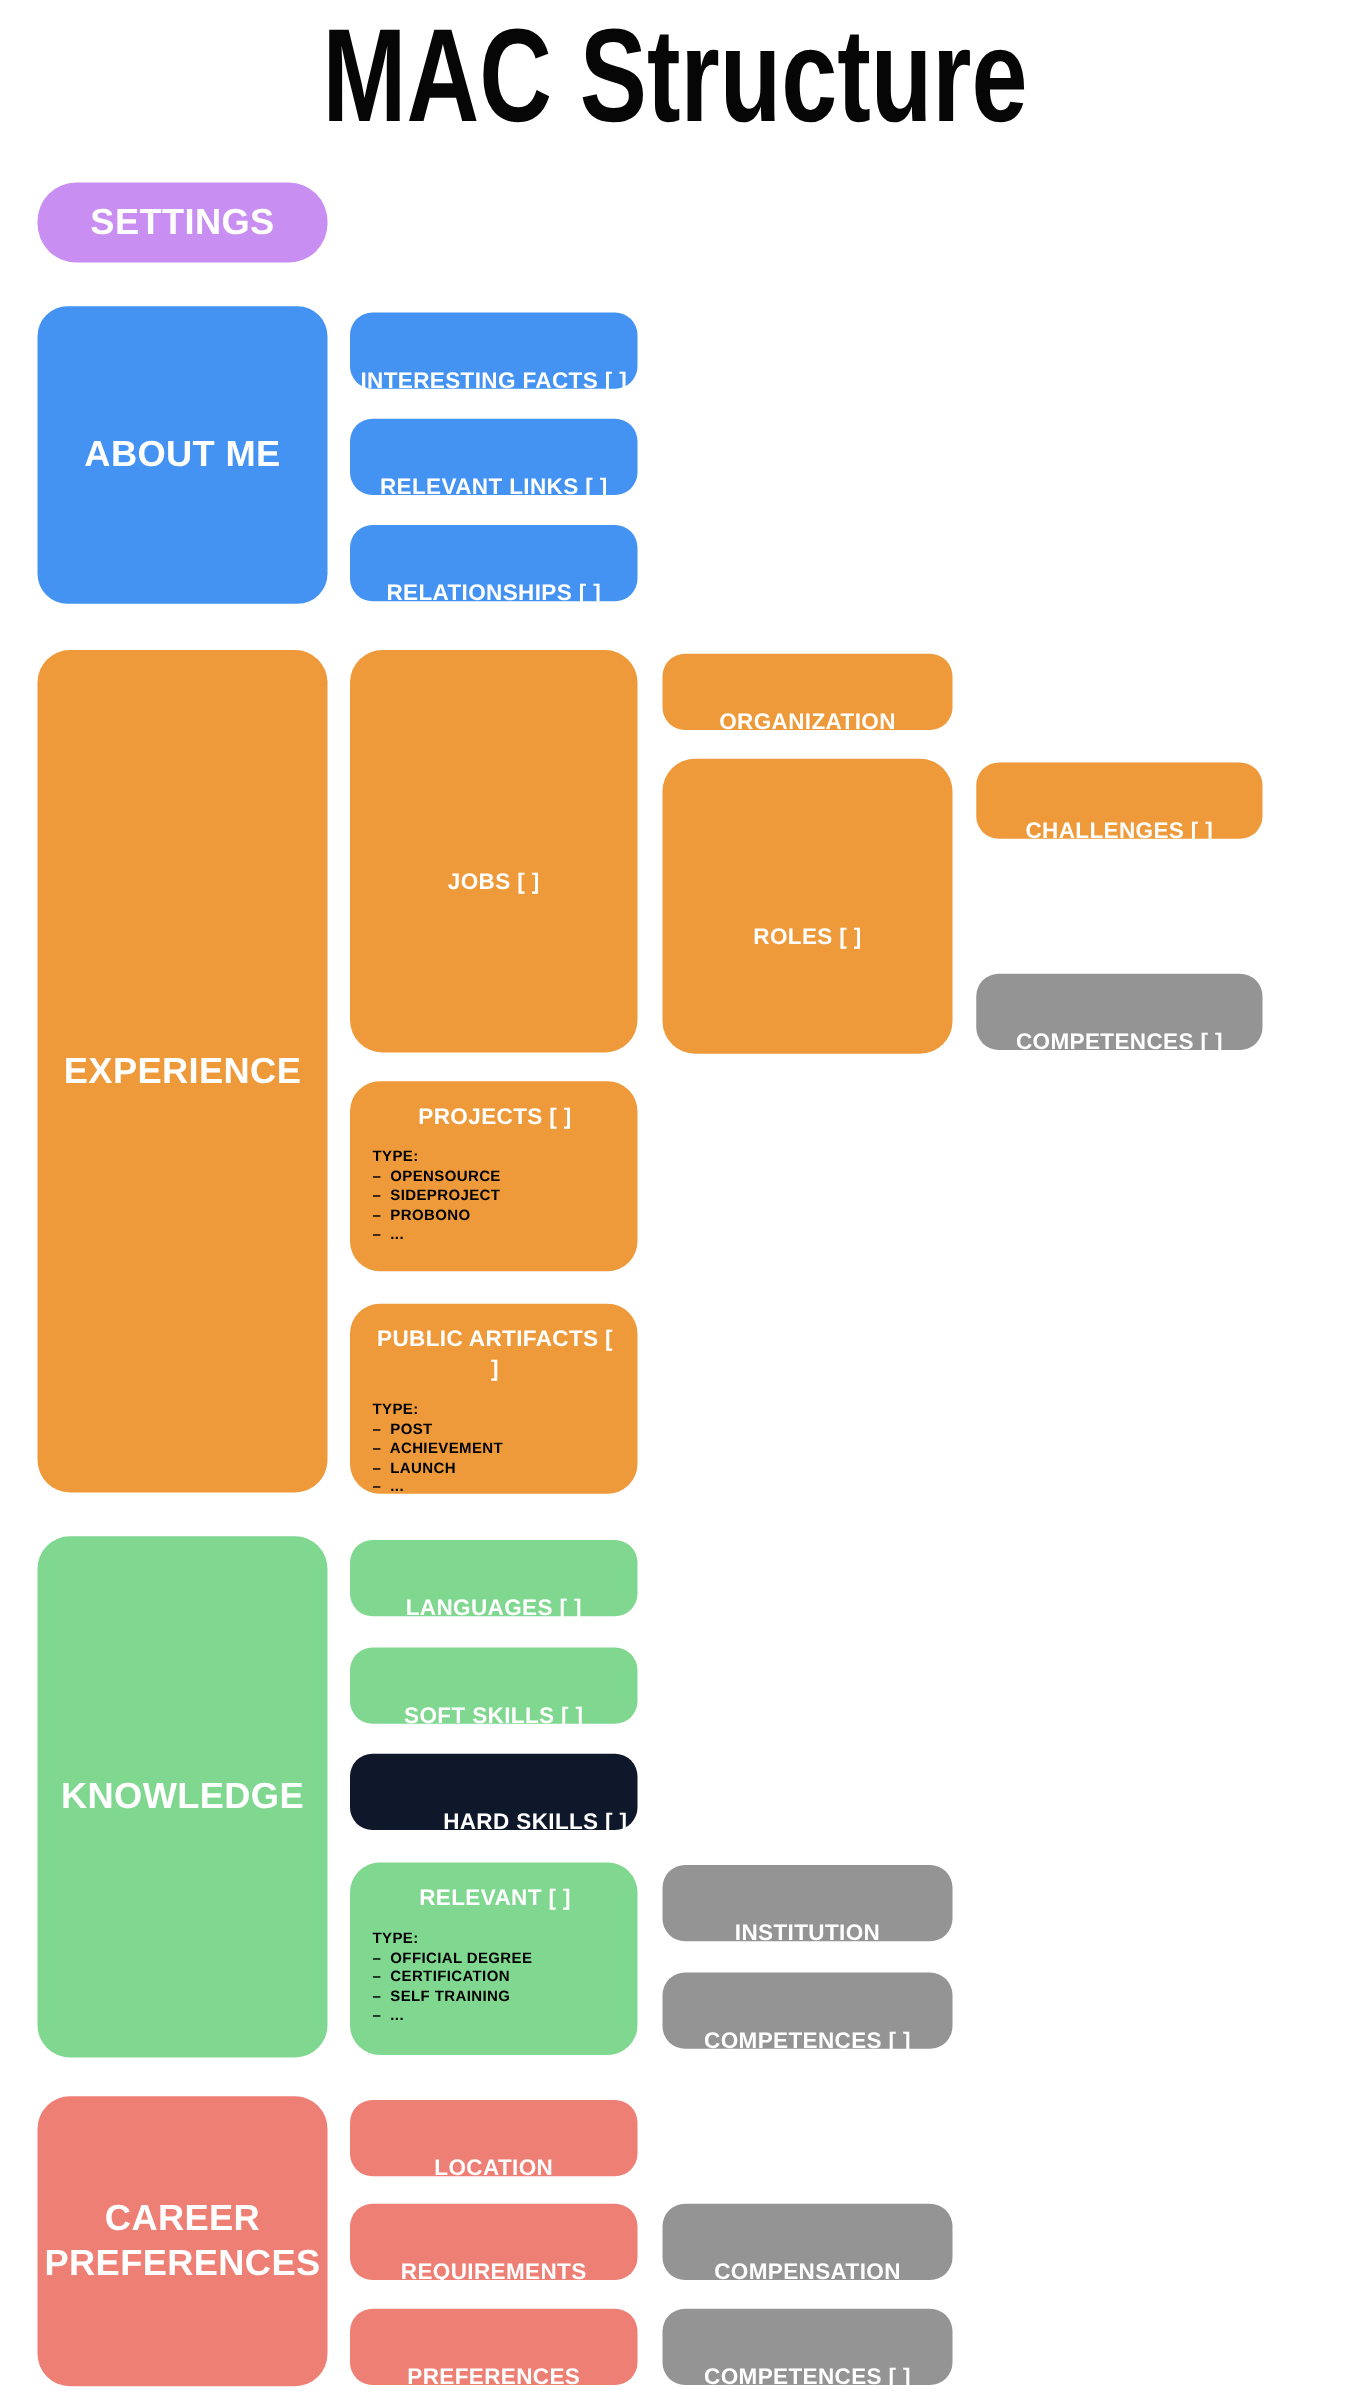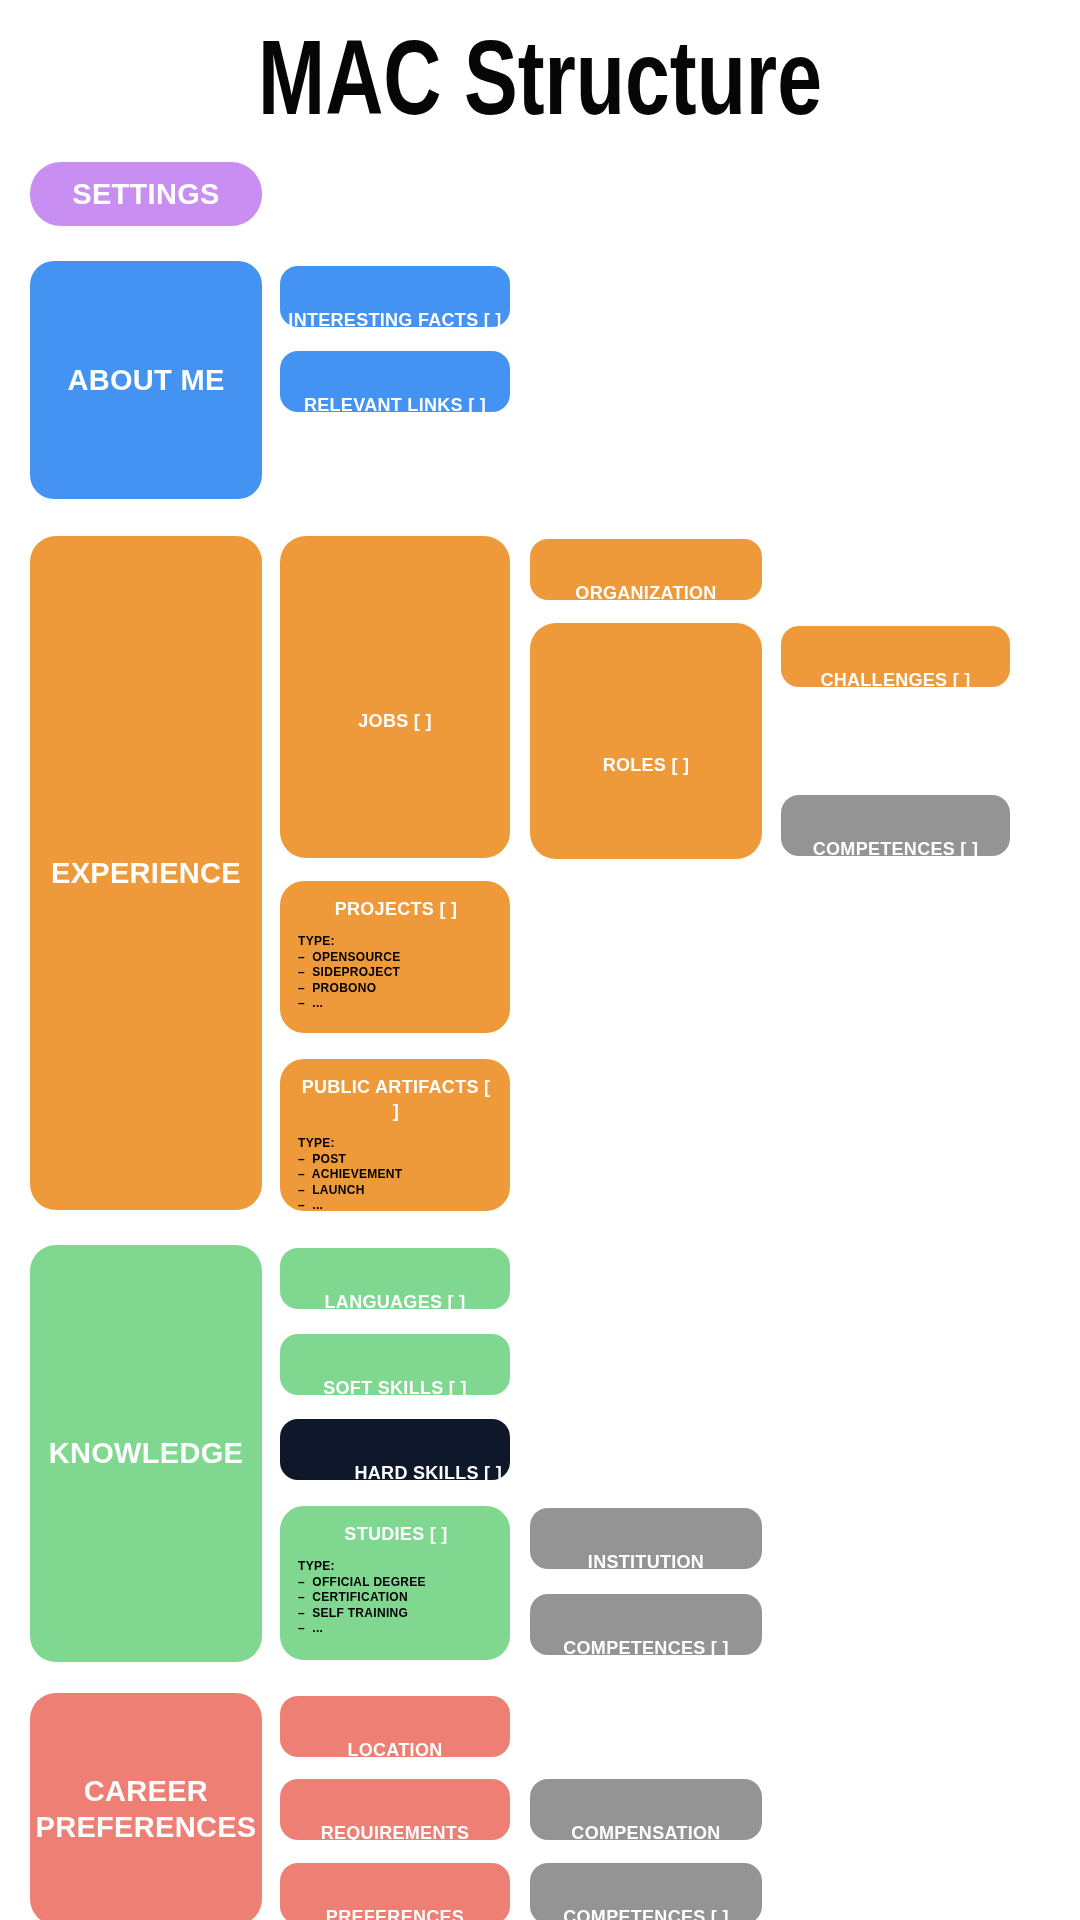--- a/index.html
+++ b/index.html
@@ -1,18 +1,18 @@
 <!DOCTYPE html>
 <html><head>
 <meta charset="utf-8">
 <style>
   html,body{margin:0;padding:0;background:#ffffff;}
   body{width:1080px;height:1920px;position:relative;overflow:hidden;
        font-family:"Liberation Sans", sans-serif;}
-  .canvas{position:absolute;left:0;top:16px;width:1080px;height:1680px;}
+  .canvas{position:absolute;left:0;top:0;width:1080px;height:1680px;}
 
   .title{position:absolute;left:0;right:0;top:8px;margin:0;text-align:center;
          font-size:106px;line-height:1;font-weight:700;color:#060606;white-space:nowrap;}
   .title-inner{display:inline-block;transform:scaleX(0.76);transform-origin:50% 50%;}
 
   .block{position:absolute;box-sizing:border-box;color:#ffffff;}
   .center{display:flex;align-items:center;justify-content:center;text-align:center;}
 
   .label-lg{font-size:29px;font-weight:800;line-height:1.25;letter-spacing:.3px;padding:0 10px;}
   .label-sm{font-size:18px;font-weight:600;letter-spacing:.3px;padding:0 8px;margin-top:48px;}
@@ -37,20 +37,23 @@
   </div>
 
   <div class="block center r24" style="left: 30px; top: 245px; width: 232px; height: 238px; background: rgb(68, 147, 243);">
     <span class="label-lg">ABOUT ME</span>
   </div>
   <div class="block center r18" style="left: 280px; top: 250px; width: 230px; height: 61px; background: rgb(68, 147, 243);">
     <span class="label-sm">INTERESTING FACTS [ ]</span>
   </div>
   <div class="block center r18" style="left: 280px; top: 335px; width: 230px; height: 61px; background: rgb(68, 147, 243);">
     <span class="label-sm">RELEVANT LINKS [ ]</span>
+  </div>
+  <div class="block center r18" style="left: 280px; top: 420px; width: 230px; height: 61px; background: rgb(68, 147, 243);">
+    <span class="label-sm">RELATIONSHIPS [ ]</span>
   </div>
 
   <div class="block center r26" style="left: 30px; top: 520px; width: 232px; height: 674px; background: rgb(238, 154, 58);">
     <span class="label-lg">EXPERIENCE</span>
   </div>
   <div class="block center r26" style="left: 280px; top: 520px; width: 230px; height: 322px; background: rgb(238, 154, 58);">
     <span class="label-sm">JOBS [ ]</span>
   </div>
   <div class="block center r18" style="left: 530px; top: 523px; width: 232px; height: 61px; background: rgb(238, 154, 58);">
     <span class="label-sm">ORGANIZATION</span>
@@ -96,21 +99,21 @@
     <span class="label-sm">LANGUAGES [ ]</span>
   </div>
   <div class="block center r18" style="left: 280px; top: 1318px; width: 230px; height: 61px; background: rgb(128, 216, 144);">
     <span class="label-sm">SOFT SKILLS [ ]</span>
   </div>
   <div class="block center r18" style="left: 280px; top: 1403px; width: 230px; height: 61px; background: #0f172a; justify-content: flex-end;">
     <span class="label-sm">HARD SKILLS [ ]</span>
   </div>
 
   <div class="block card r24" style="left: 280px; top: 1490px; width: 230px; height: 154px; background: rgb(128, 216, 144);">
-    <div class="card-title">STUDIES [ ]</div>
+    <div class="card-title">RELEVANT [ ]</div>
     <div class="type-list">
 
     <div class="type-line">TYPE:</div>
         <div class="type-line">–  OFFICIAL DEGREE</div>
         <div class="type-line">–  CERTIFICATION</div>
         <div class="type-line">–  SELF TRAINING</div>
         <div class="type-line">–  ...</div>
       </div>
   </div>
 

